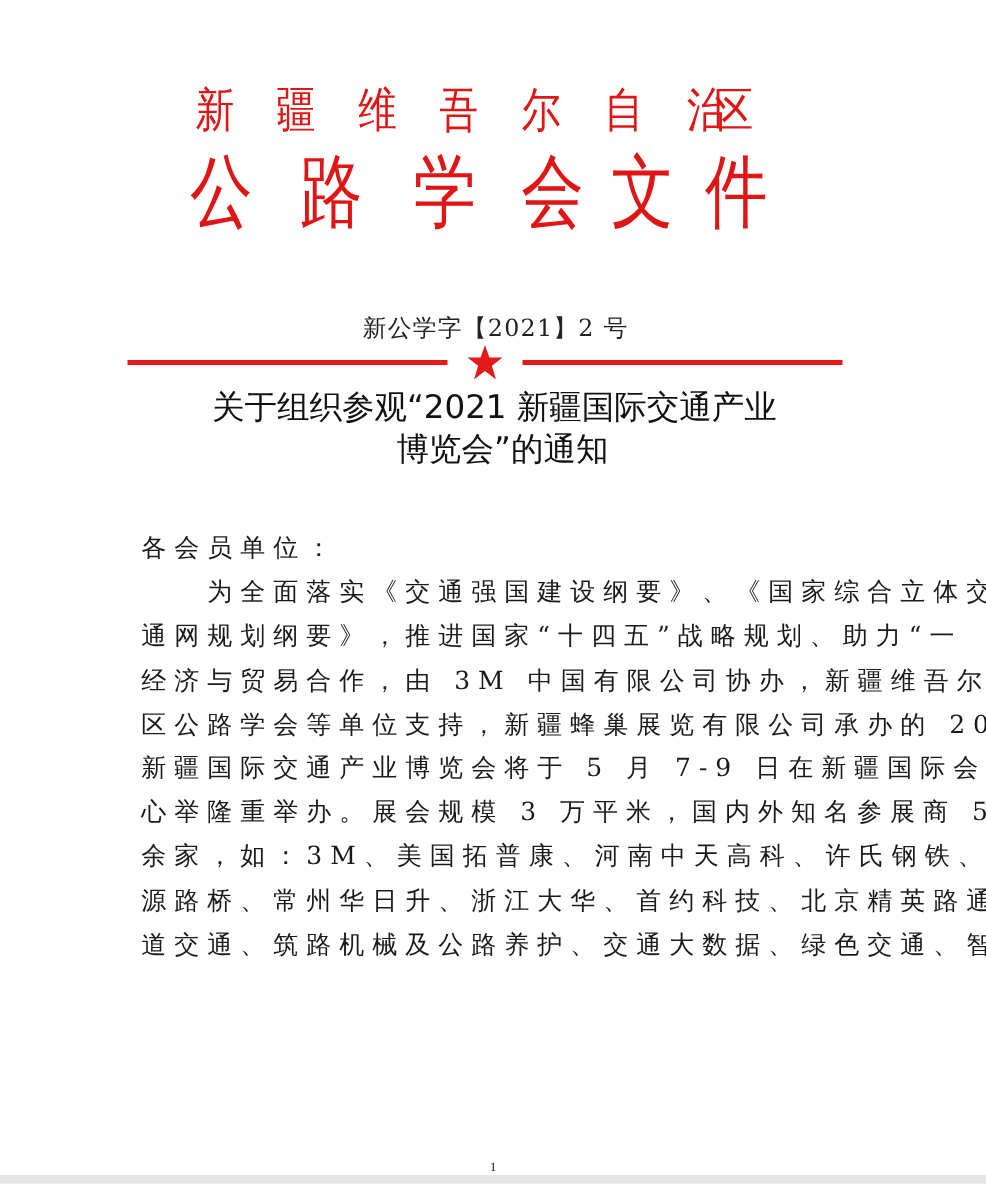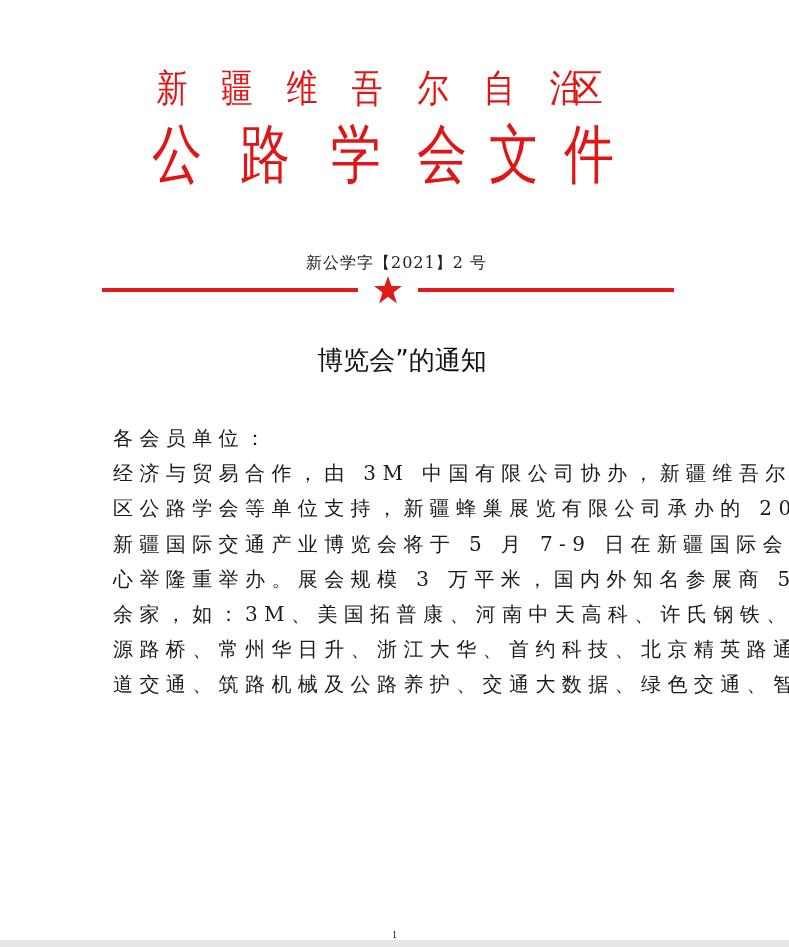--- a/index.html
+++ b/index.html
@@ -39,21 +39,21 @@
     .hdr1 .ch { font-size: 38px; width: 44px; line-height: 44px; }
     .hdr2 { top: 118px; height: 72px; }
     .hdr2 .ch { font-size: 64px; width: 66px; line-height: 72px; transform: scaleX(0.78); }
 
     .doc-number {
       position: absolute;
       top: 251px;
       left: 0;
       width: 789px;
       text-align: center;
-      font-size: 16px;
+      font-size: 19px;
       line-height: 24px;
       color: #222222;
       letter-spacing: 1px;
       padding-left: 4px;
       box-sizing: border-box;
     }
     .rule {
       position: absolute;
       top: 288px;
       height: 4px;
@@ -145,24 +145,27 @@
   </div>
 
   <div class="doc-number">新公学字【2021】2 号</div>
 
   <div class="rule rule-left"></div>
   <svg class="star" viewBox="0 0 30 30">
     <polygon points="15,1 18.5,11 29,11 20.5,17.5 23.8,28.5 15,21.8 6.2,28.5 9.5,17.5 1,11 11.5,11" fill="#e41a1a"></polygon>
   </svg>
   <div class="rule rule-right"></div>
 
+  <div class="title title-1">关于组织参观“2021 新疆国际交通产业</div>
   <div class="title title-2">博览会”的通知</div>
 
   <div class="body">
     <p class="salutation">各会员单位：</p>
+    <p>　　为全面落实《交通强国建设纲要》、《国家综合立体交</p>
+    <p>通网规划纲要》，推进国家“十四五”战略规划、助力“一</p>
     <p>经济与贸易合作，由 3M 中国有限公司协办，新疆维吾尔自治</p>
     <p>区公路学会等单位支持，新疆蜂巢展览有限公司承办的 2021</p>
     <p>新疆国际交通产业博览会将于 5 月 7-9 日在新疆国际会展中</p>
     <p>心举隆重举办。展会规模 3 万平米，国内外知名参展商 500</p>
     <p>余家，如：3M、美国拓普康、河南中天高科、许氏钢铁、开</p>
     <p>源路桥、常州华日升、浙江大华、首约科技、北京精英路通、</p>
     <p>道交通、筑路机械及公路养护、交通大数据、绿色交通、智</p>
   </div>
 
   <div class="page-number">1</div>

